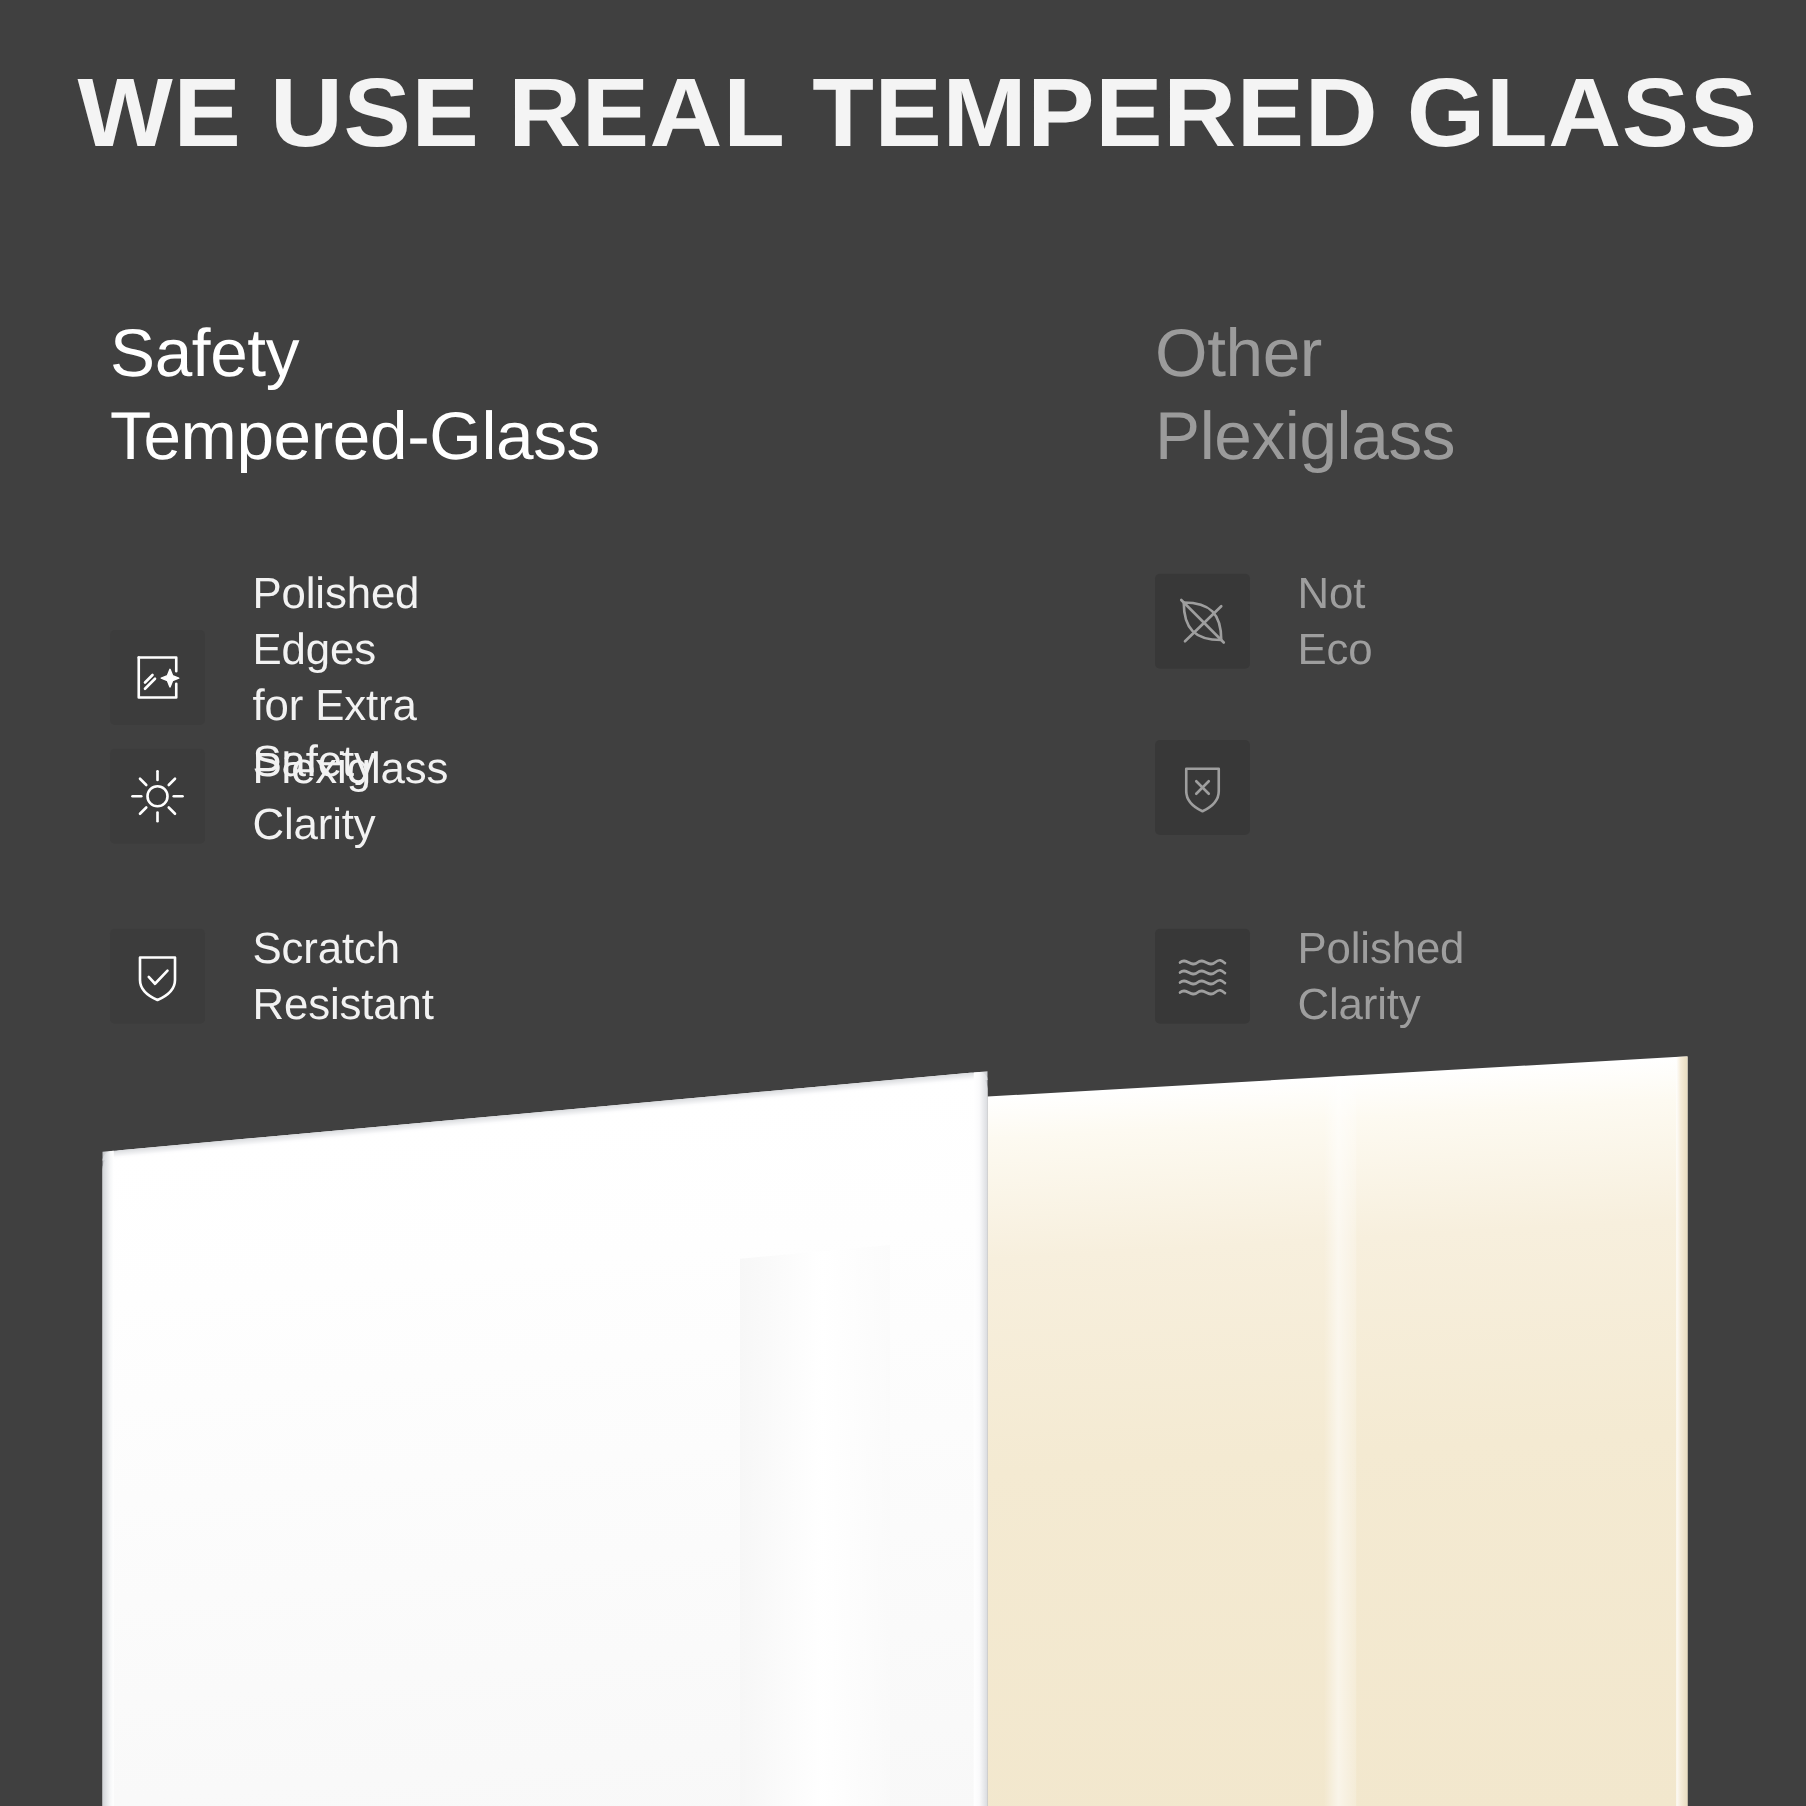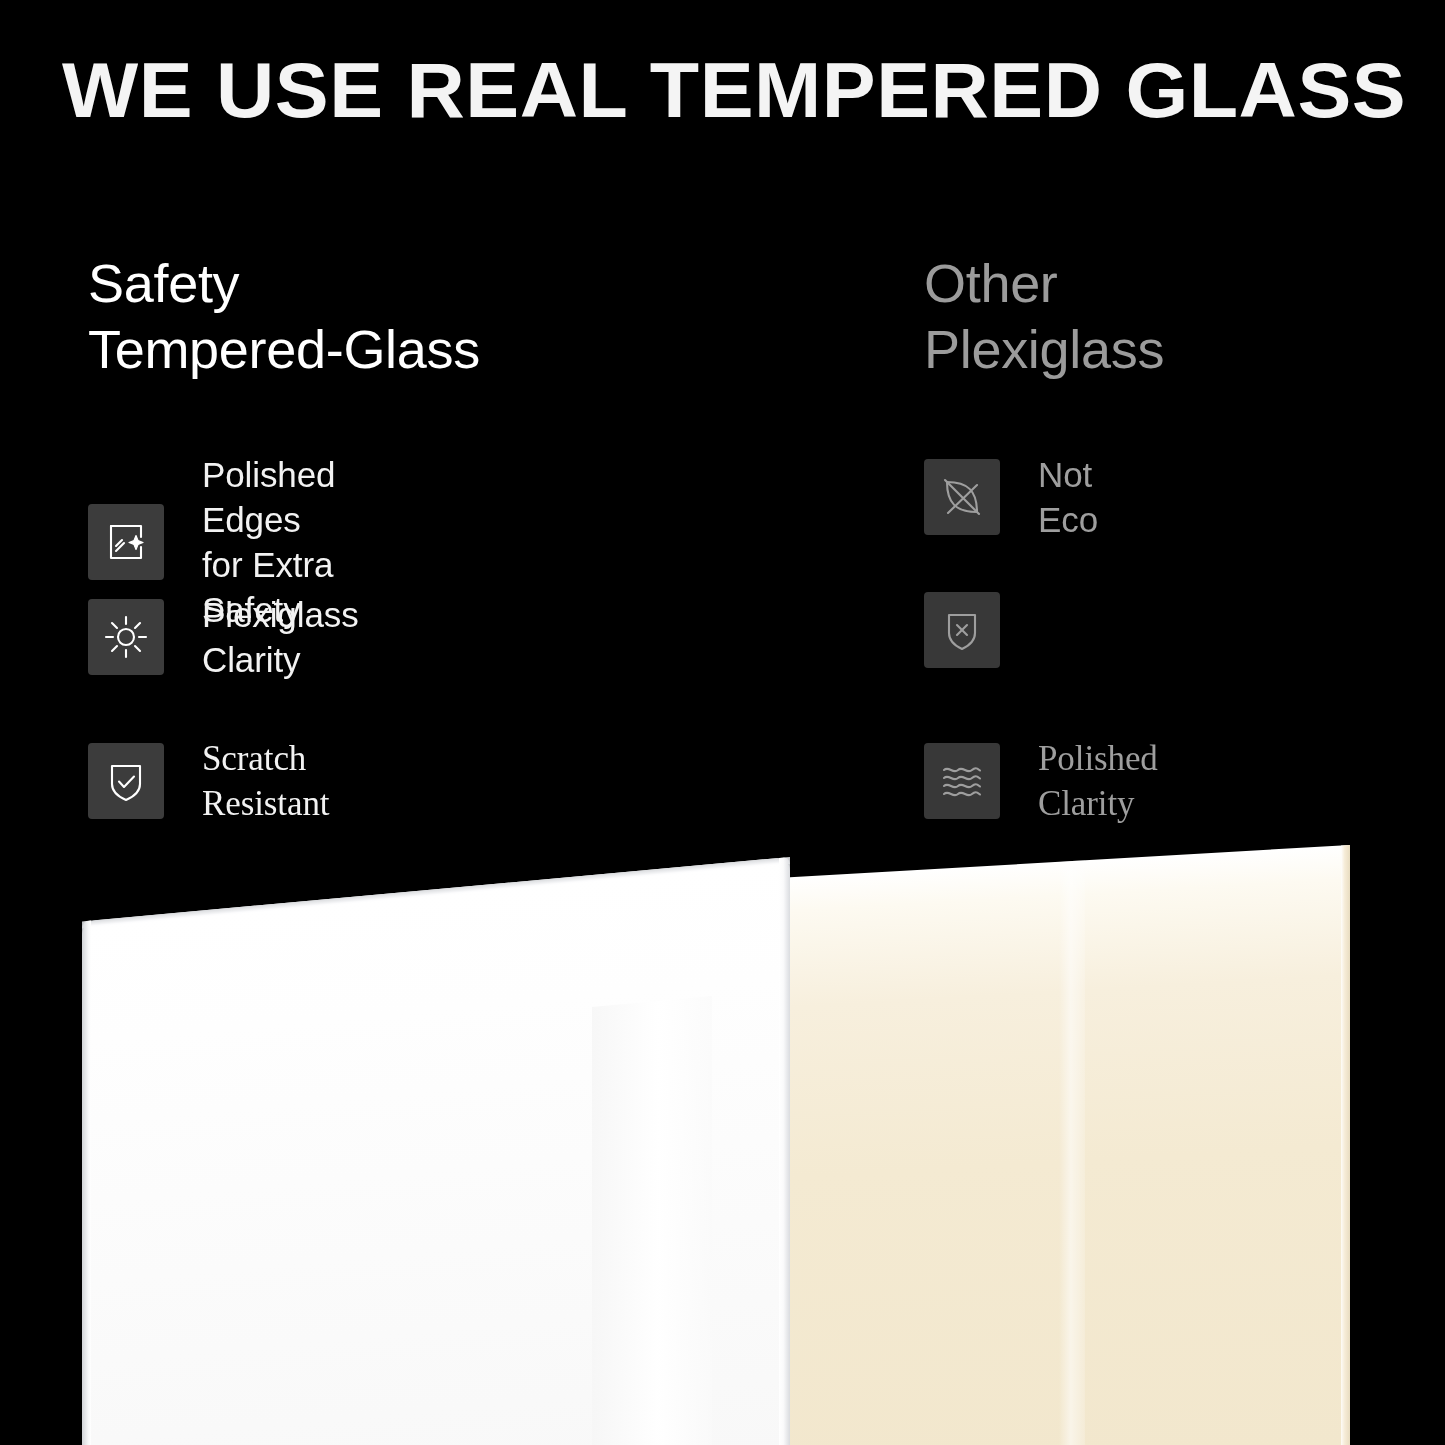--- a/index.html
+++ b/index.html
@@ -10,21 +10,21 @@
     width: 1445px;
     height: 1445px;
     background: #252525;
     font-family: "Liberation Sans", sans-serif;
     overflow: hidden;
   }
   .canvas {
     position: relative;
     width: 1445px;
     height: 1445px;
-    background: #000000;
+    background: #404040;
     overflow: hidden;
   }
 
   
   .headline {
     position: absolute;
     left: 62px;
     top: 44px;
     width: 1330px;
     font-size: 78px;
@@ -63,21 +63,21 @@
     left: 0;
   }
   .feature {
     position: absolute;
     display: flex;
     align-items: center;
     gap: 0px;
   }
   .feature-0 { top: 0px; }
   .feature-1 { top: 140px; }
-  .feature-2 { top: 284px; font-family: Liberation Serif, serif; }
+  .feature-2 { top: 284px; }
 
   .icon-tile {
     width: 76px;
     height: 76px;
     border-radius: 4px;
     background: #3c3c3c;
     display: flex;
     align-items: center;
     justify-content: center;
     flex: 0 0 auto;

